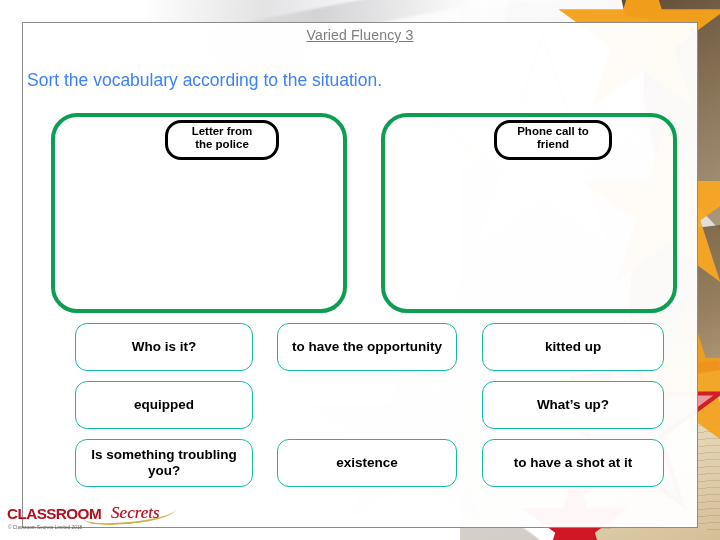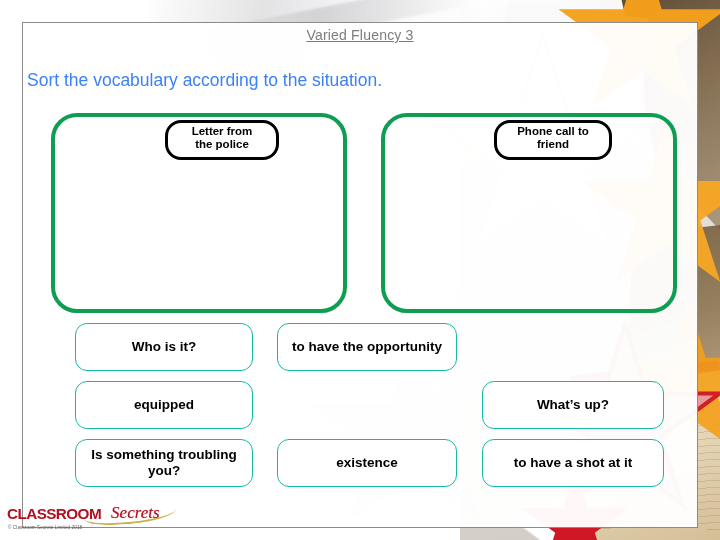--- a/index.html
+++ b/index.html
@@ -401,20 +401,21 @@
     <div id="label-right" class="zone-label">
       <span>
         <span>Phone call to</span><br>
         <span>friend</span>
       </span>
     </div>
 
     <div id="card-grid">
       <div class="vocab-card col-1 row-1">Who is it?</div>
       <div class="vocab-card col-2 row-1">to have the opportunity</div>
+      <div class="vocab-card col-3 row-1">kitted up</div>
 
       <div class="vocab-card col-1 row-2">equipped</div>
       <div class="vocab-card col-3 row-2">What’s up?</div>
 
       <div class="vocab-card col-1 row-3">Is something troubling you?</div>
       <div class="vocab-card col-2 row-3">existence</div>
       <div class="vocab-card col-3 row-3">to have a shot at it</div>
     </div>
 
   </div>

